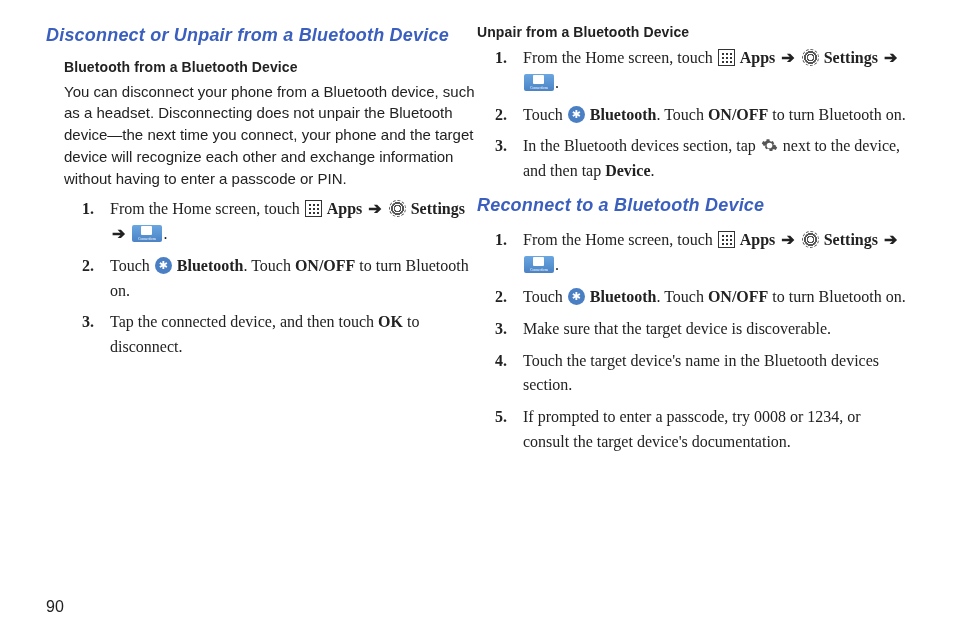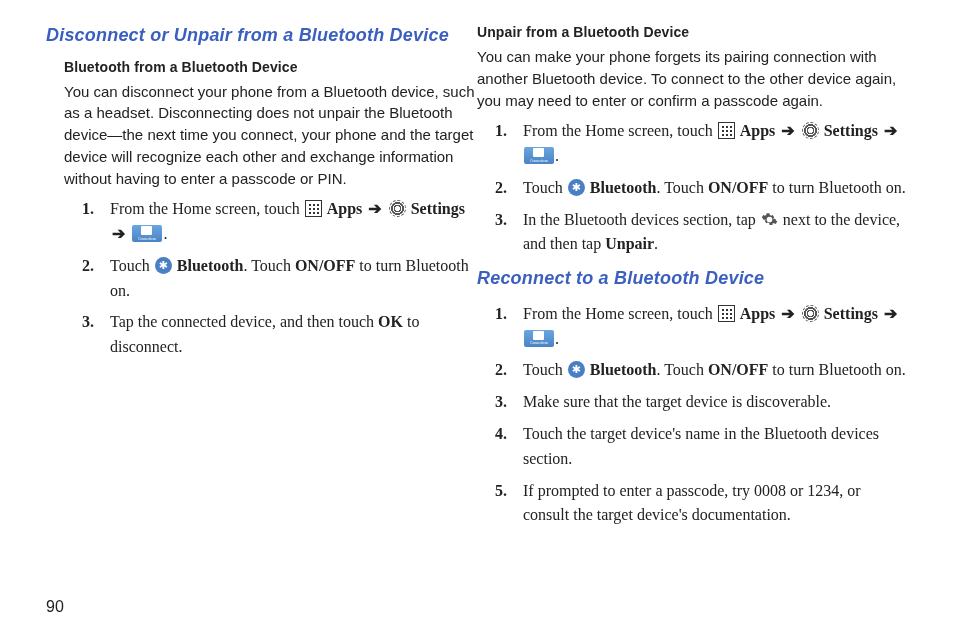--- a/index.html
+++ b/index.html
@@ -170,21 +170,20 @@
         <span class="b">Bluetooth</span><span>. Touch </span><span class="b">ON/OFF</span><span> to turn Bluetooth on.</span>
       </li>
       <li>
         <span>Tap the connected device, and then touch </span><span class="b">OK</span><span> to disconnect.</span>
       </li>
     </ol>
   </div>
 
   <div class="column">
     <div class="sub-heading" style="padding-left:0">Unpair from a Bluetooth Device</div>
-    <div class="body-text" style="padding-left:0">You can make your phone forgets its pairing connection with another Bluetooth device. To connect to the other device again, you may need to enter or confirm a passcode again.</div>
     <ol style="padding-left:18px">
       <li>
         <span>From the Home screen, touch </span>
         <span class="icon apps"></span>
         <span class="b">Apps</span>
         <span class="arrow">➔</span>
         <span class="icon settings"></span>
         <span class="b">Settings</span>
         <span class="arrow">➔</span>
         <span class="icon connections"></span><span>.</span>
@@ -192,21 +191,21 @@
       <li>
         <span>Touch </span>
         <span class="icon bluetooth"></span>
         <span class="b">Bluetooth</span><span>. Touch </span><span class="b">ON/OFF</span><span> to turn Bluetooth on.</span>
       </li>
       <li>
         <span>In the Bluetooth devices section, tap </span>
         <span class="icon gear"><svg viewBox="0 0 24 24">
               <path fill="#555" d="M12 8a4 4 0 100 8 4 4 0 000-8zm9 4a7 7 0 01-.1 1.2l2 1.6-2 3.4-2.4-1a7 7 0 01-2 .1l-.4 2.6h-4l-.4-2.6a7 7 0 01-2-1.1l-2.4 1-2-3.4 2-1.6A7 7 0 013 12a7 7 0 01.1-1.2l-2-1.6 2-3.4 2.4 1a7 7 0 012-1.1L7.9 3h4l.4 2.6a7 7 0 012 1.1l2.4-1 2 3.4-2 1.6A7 7 0 0121 12z"></path>
             </svg></span>
-        <span> next to the device, and then tap </span><span class="b">Unpair</span><span>.</span>
+        <span> next to the device, and then tap </span><span class="b">Device</span><span>.</span>
       </li>
     </ol>
 
     <div class="section-title" style="margin-top:10px">Reconnect to a Bluetooth Device</div>
     <ol style="padding-left:18px">
       <li>
         <span>From the Home screen, touch </span>
         <span class="icon apps"></span>
         <span class="b">Apps</span>
         <span class="arrow">➔</span>

